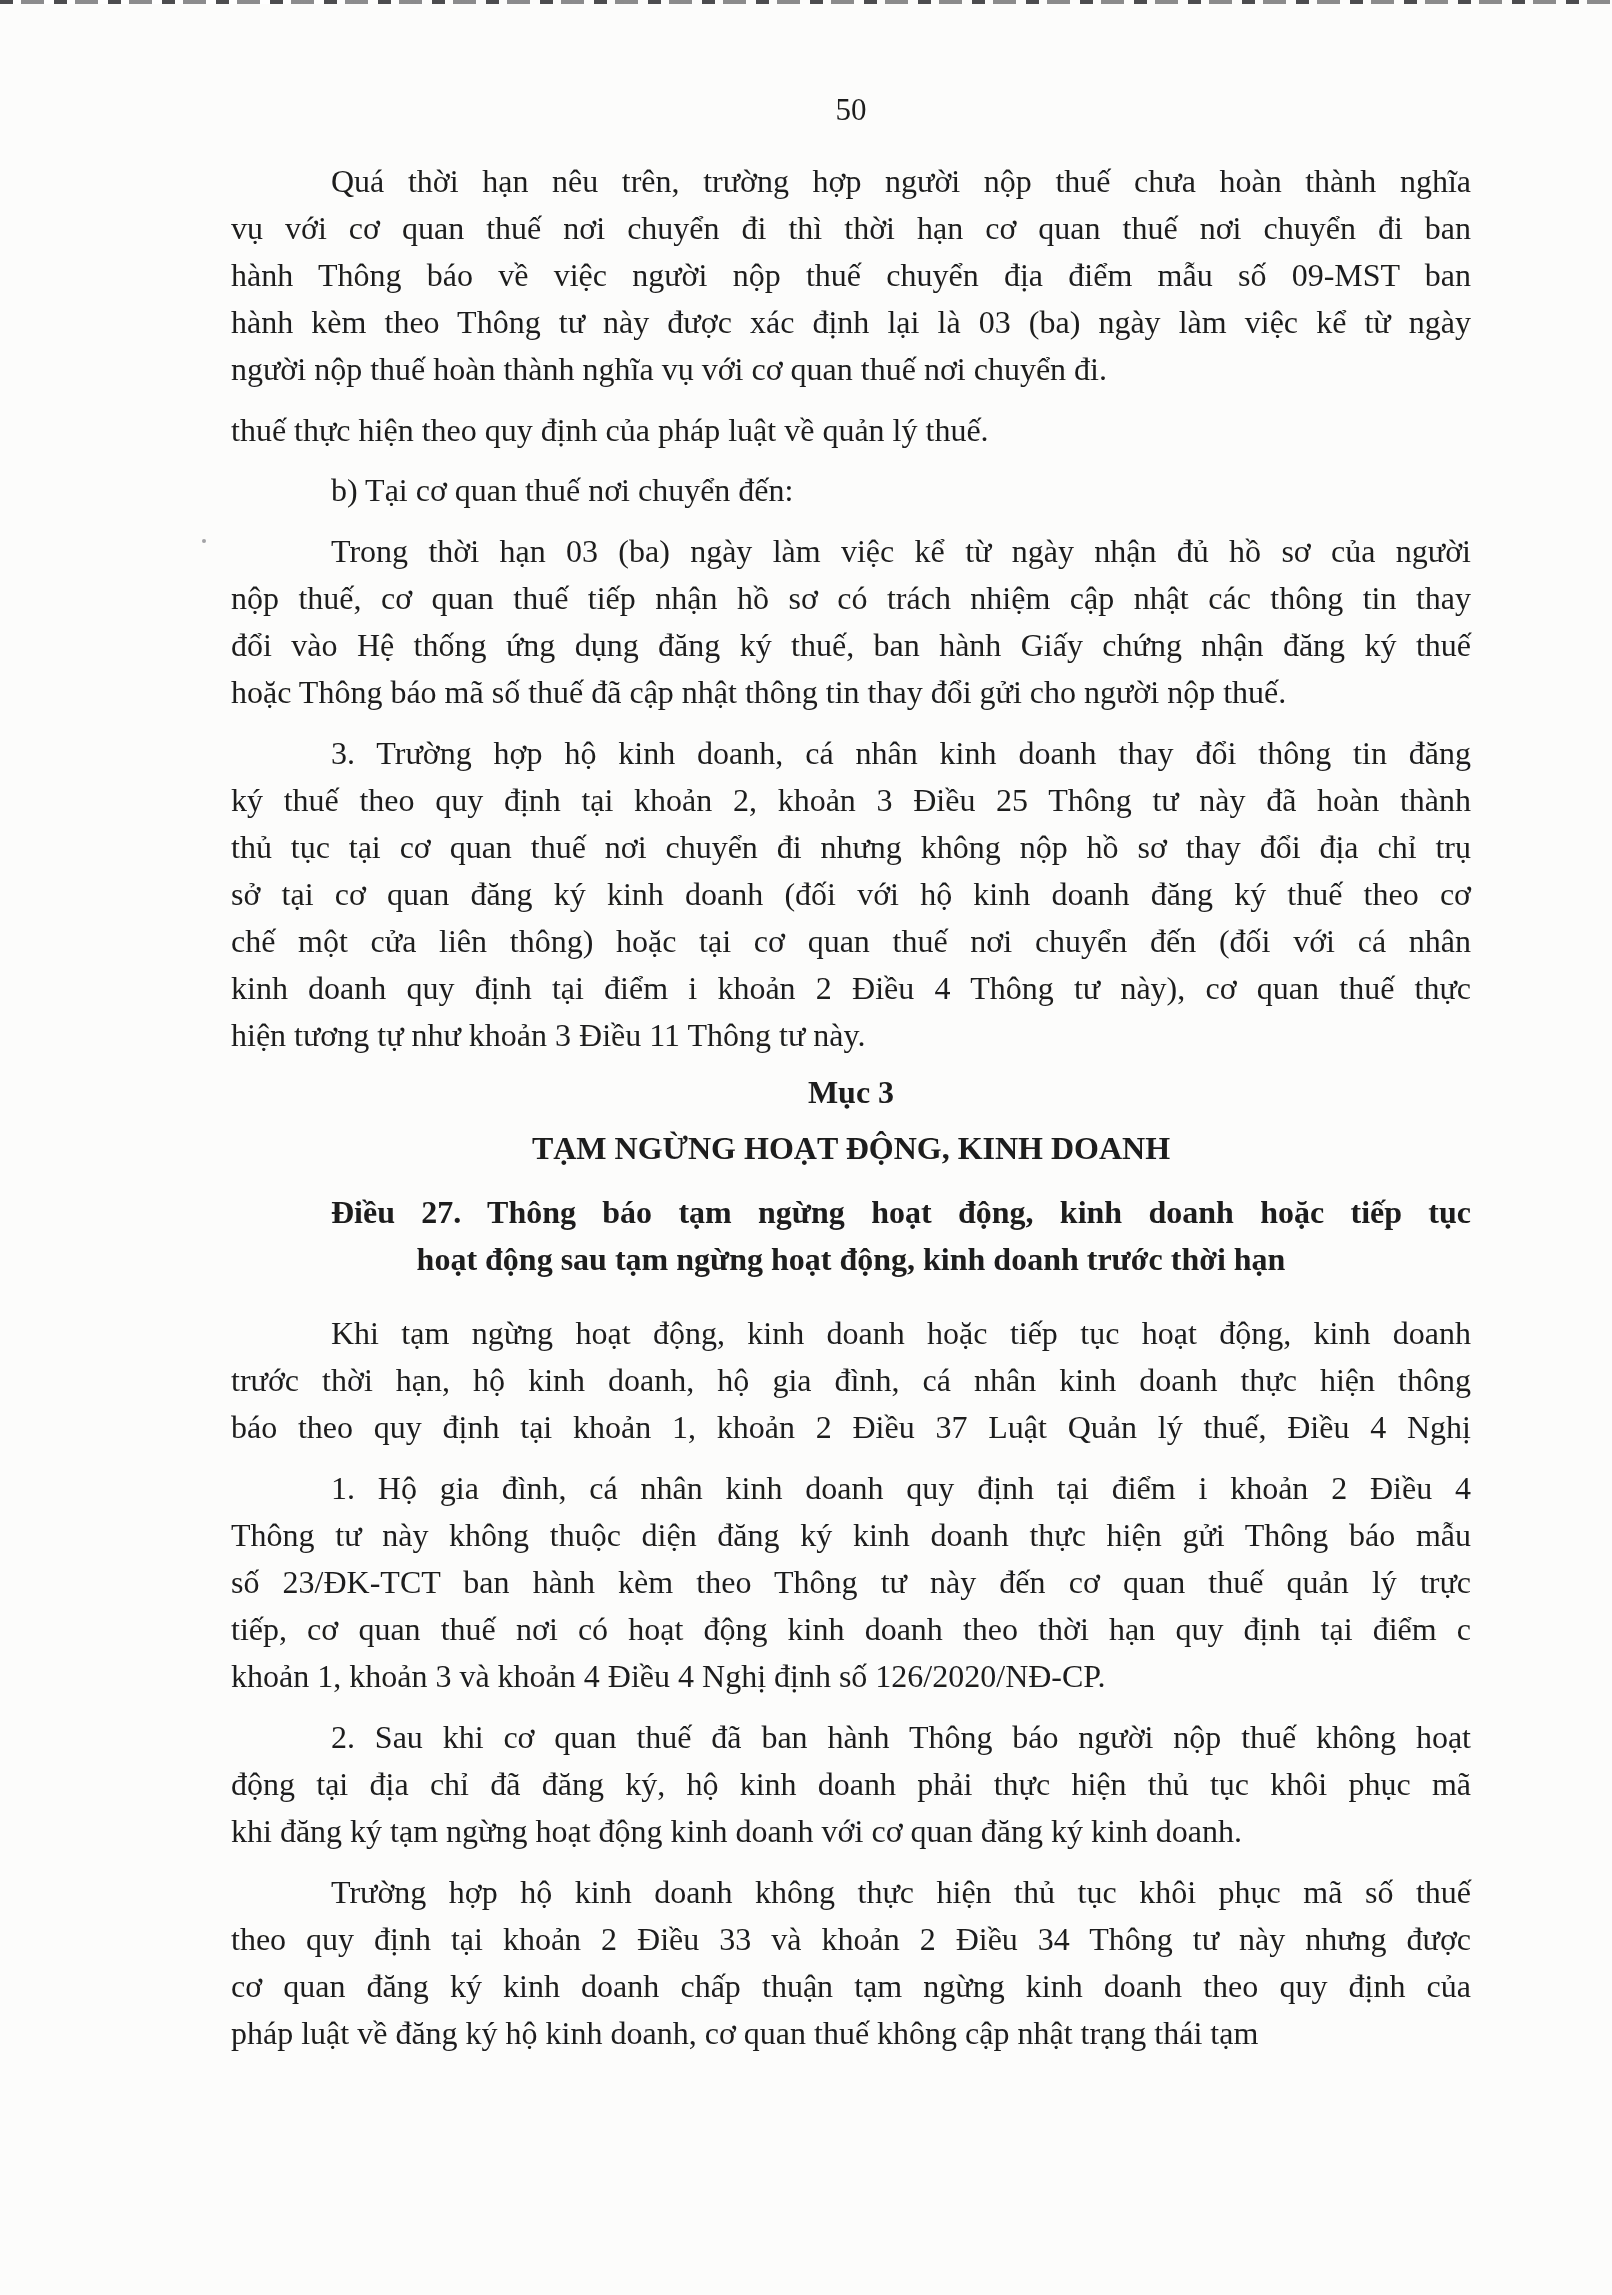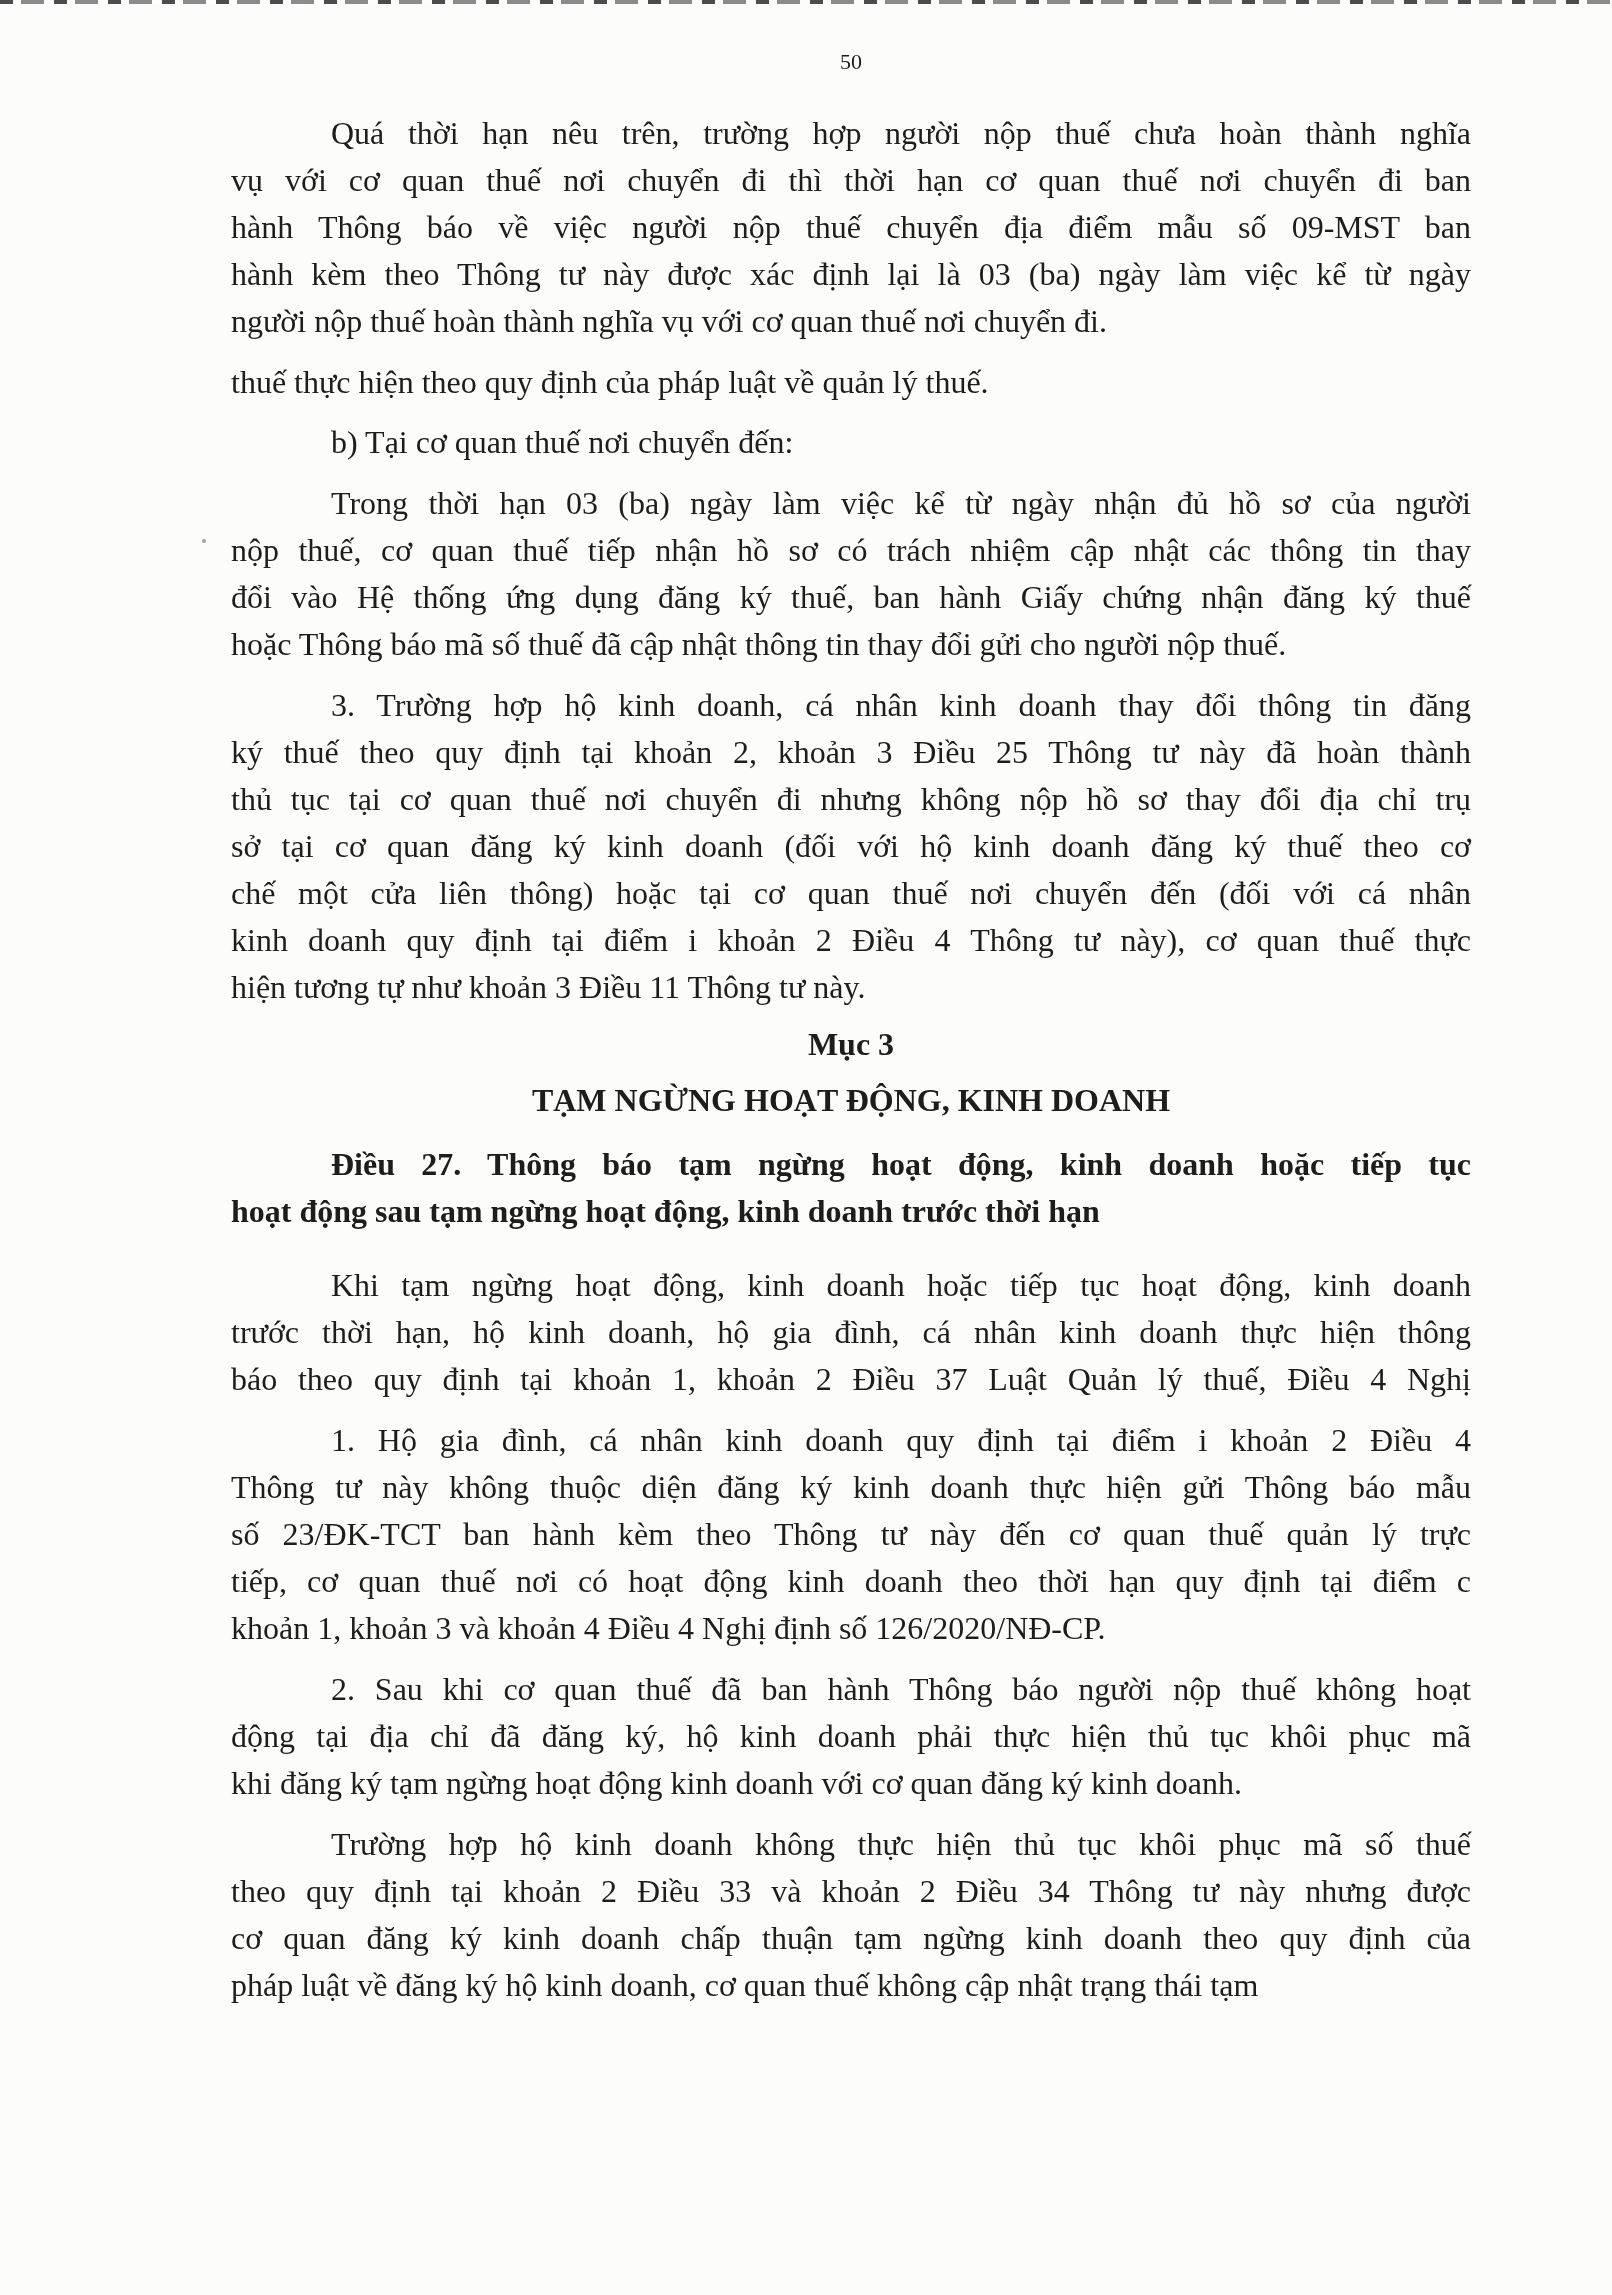--- a/index.html
+++ b/index.html
@@ -28,32 +28,32 @@
     position: absolute; left: 202px; top: 539px;
     width: 4px; height: 4px; border-radius: 50%;
     background: rgba(90,90,95,.55);
   }
   .col {
     position: absolute;
     left: 231px; top: 0;
     width: 1240px;
   }
   .page-num {
-    padding-top: 42px;
+    padding-top: 90px;
     margin-bottom: 29px;
     text-align: center;
-    font-size: 22px;
+    font-size: 31px;
     line-height: 39px;
   }
   .blk { margin-bottom: 13.7px; }
   .ln { font-size: 32px; line-height: 47px; white-space: normal; }
   .jl { text-align: justify; text-align-last: justify; }
   .ll { text-align: left; }
   .ind { padding-left: 100px; }
-  .bold { font-weight: bold; }
+  .bold { font-weight: bold; text-align: center; }
   .ctr { text-align: center; font-weight: bold; }
   .kicker { margin-bottom: 16px; }
   .kicker .ln, .sec-title .ln { line-height: 40px; }
   .sec-title { margin-bottom: 21px; }
   .art-head { margin-bottom: 27px; }
 </style>
 </head>
 <body>
 
 <div class="sheet">

